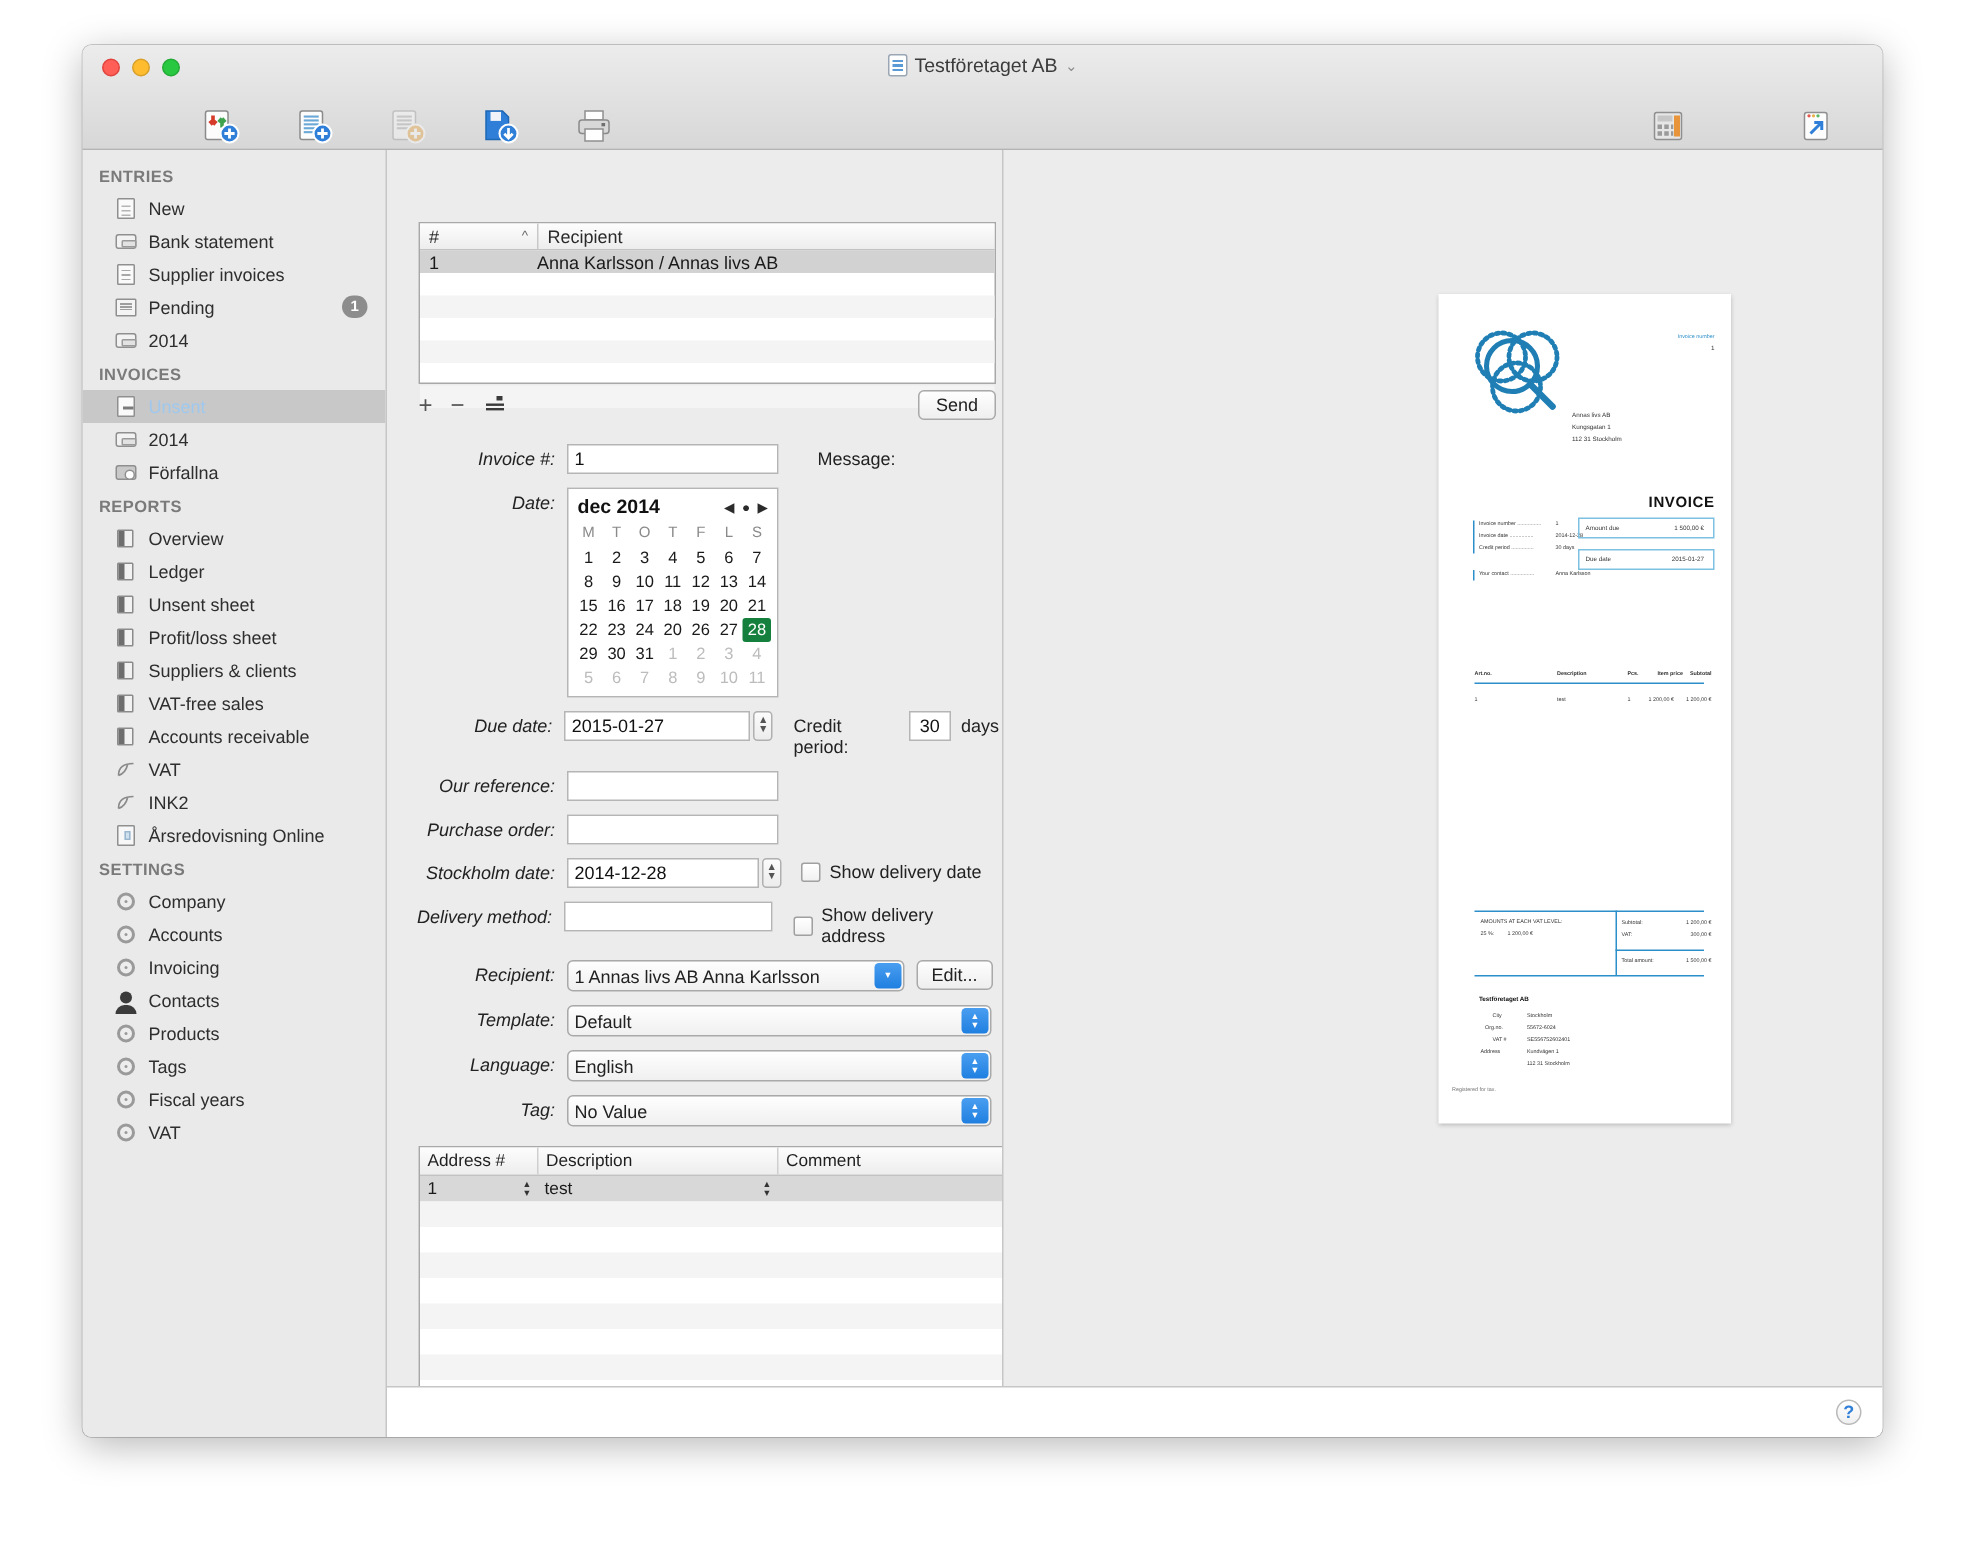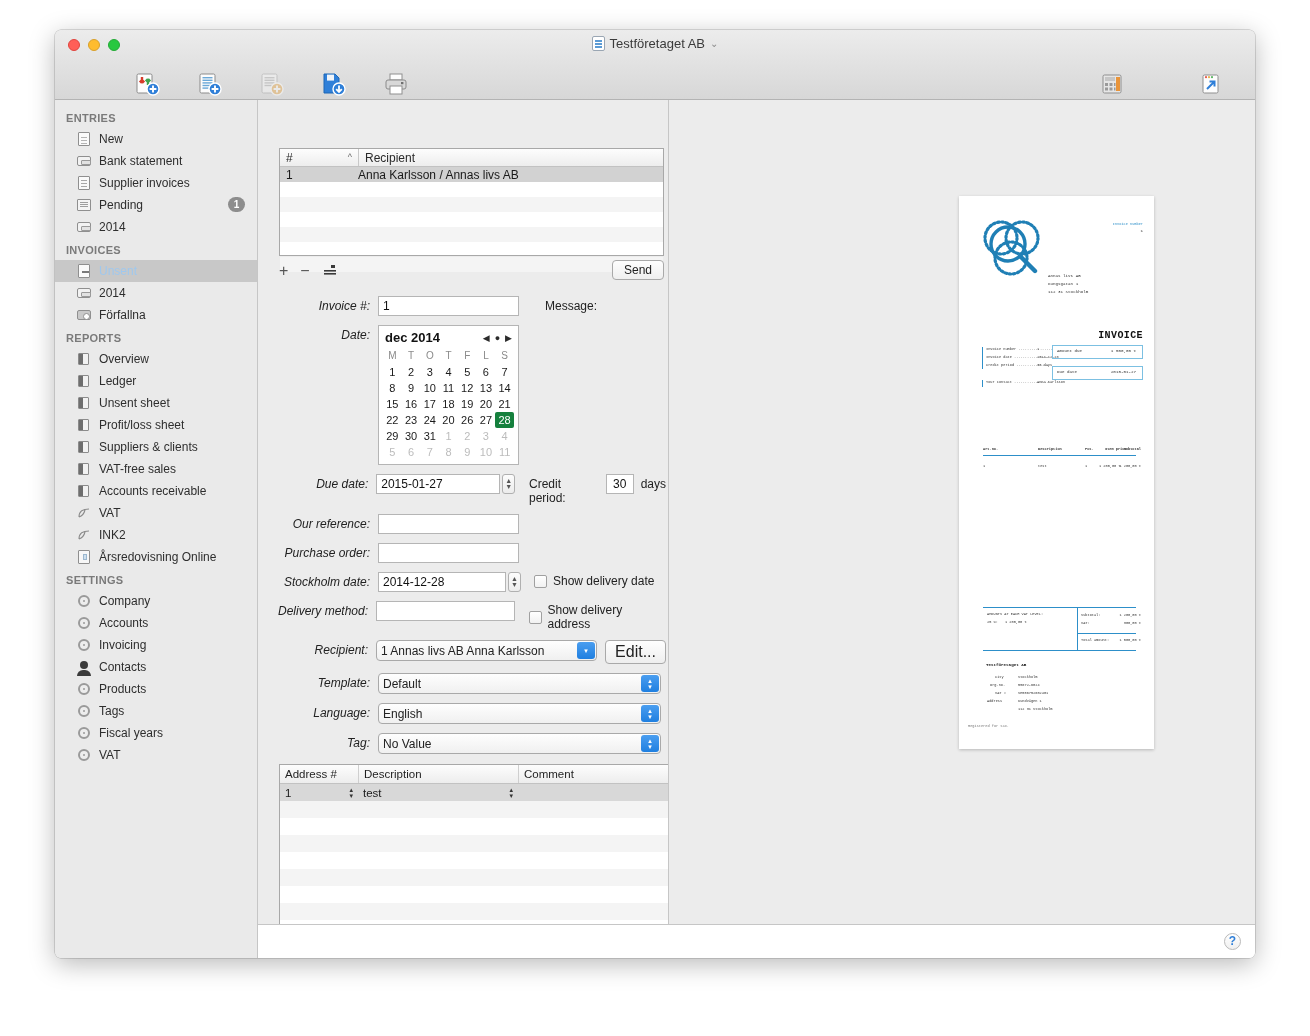--- a/index.html
+++ b/index.html
@@ -180,21 +180,21 @@
   .cal-grid .out { color: #bcbcbc; }
   .cal-grid .today { background: #15803d; color: #fff; border-radius: 2px; }
 
   .msgbox { position:absolute; left: 521px; top: 0px; width: 143px; height: 154px;
     background:#fff; border:1px solid #b5b5b5; }
 
   .chk { width: 13px; height: 13px; border: 1px solid #a0a0a0; border-radius: 2px;
     background: linear-gradient(to bottom,#fff,#f1f1f1); display:inline-block; position: relative; }
 
   .btn-sm { background: linear-gradient(to bottom,#fefefe,#eeeeee); border:1px solid #a9a9a9;
-    border-radius:4px; font-size:16px; padding: 2px 9px; }
+    border-radius:4px; font-size:12px; padding: 2px 9px; }
 
   
   .items {
     position: absolute; left: 21px; top: 664px; right: 0px; width: 956px; height: 189px;
     background:#fff; border:1px solid #a8a8a8;
   }
   .it-head { display:flex; height:19px; background: linear-gradient(to bottom,#fdfdfd,#ededed);
     border-bottom: 1px solid #c2c2c2; font-size:11.5px; color:#1f1f1f; }
   .it-head > div { border-left:1px solid #cfcfcf; padding: 0 5px; display:flex; align-items:center; }
   .it-head > div:first-child { border-left: none; }
@@ -216,21 +216,21 @@
   }
   .statusbar {
     position:absolute; left: 0px; bottom: 0; right:0; height: 34px;
     background:#fff; border-top:1px solid #c6c6c6;
   }
   .helpbtn { position:absolute; right: 14px; top: 8px; width:17px; height:17px;
     border-radius:50%; border:1px solid #b9b9b9; background:linear-gradient(to bottom,#fff,#f0f0f0);
     color:#2f7fd8; font-size:12px; text-align:center; line-height:15px; font-weight:bold; }
 
   
-  .inv { position:absolute; inset:0; font-family:Liberation Mono, monospace; color:#333; }
+  .inv { position:absolute; inset:0; font-family:Liberation Sans, sans-serif; color:#333; }
   .inv-txt { position:absolute; white-space:nowrap; }
   .f4 { font-size:3.6px; }
   .f45 { font-size:4.2px; }
   .blue { color:#2d8fc9; }
   .bold { font-weight:bold; }
   .inv-line { position:absolute; background:#2d8fc9; }
   .inv-box { position:absolute; border:0.6px solid #7cc0e2; }
   .inv-tick { position:absolute; width:1px; background:#2d8fc9; }
 </style>
 </head>

